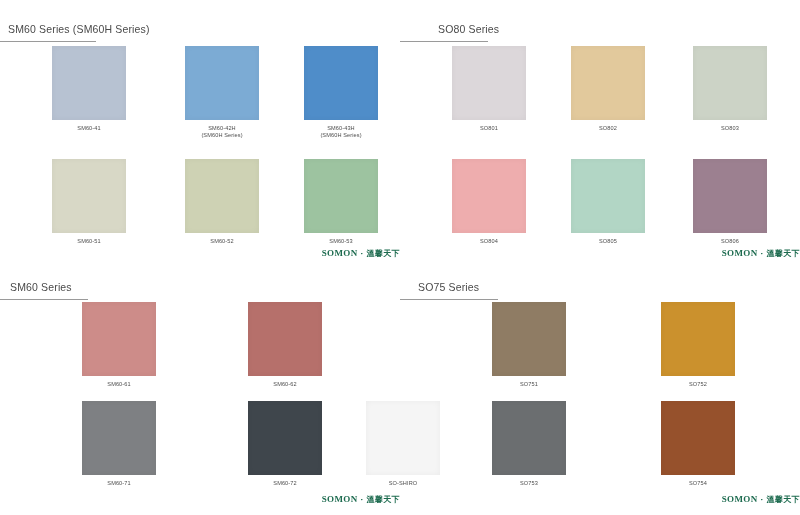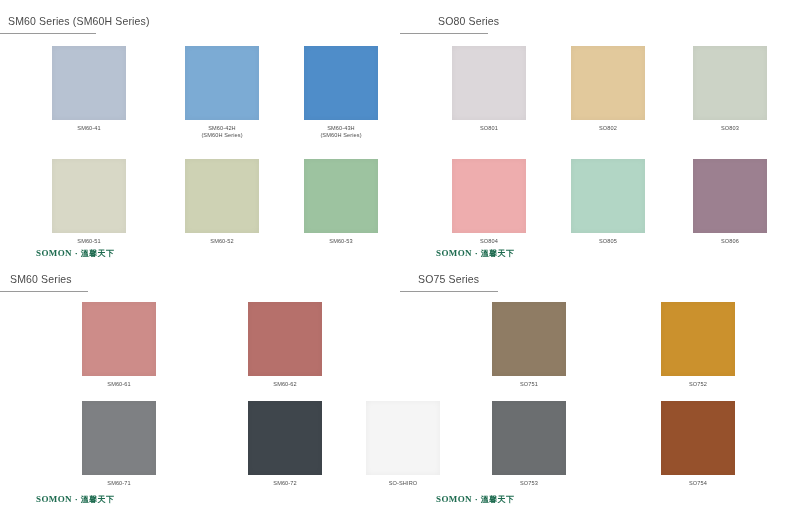--- a/index.html
+++ b/index.html
@@ -23,21 +23,21 @@
     background: #ffffff;
   }
 
   
   .section {
     position: absolute;
     width: 400px;
   }
   .section-header {
     position: absolute;
-    top: 8px;
+    top: 16px;
     left: 0;
     width: 400px;
     height: 28px;
   }
   .section-title {
     position: absolute;
     top: 3px;
     font-size: 10.5px;
     color: #4a4a4a;
     letter-spacing: 0.15px;
@@ -78,28 +78,27 @@
     color: #4d4d4d;
     letter-spacing: 0.1px;
     white-space: pre-line;
     font-family: "Liberation Sans", sans-serif;
   }
 
   
   .brand {
     position: absolute;
     width: 400px;
-    text-align: left;
+    text-align: right;
     font-size: 9px;
     letter-spacing: 0.4px;
     color: #1d6b4f;
     font-family: "Liberation Serif", serif;
     font-weight: bold;
     white-space: nowrap;
-    padding-left: 36px;
   }
   .brand .brand-cn {
     font-family: "DejaVu Sans", sans-serif;
     font-size: 8px;
     font-weight: bold;
   }
 </style>
 </head>
 <body>
 

